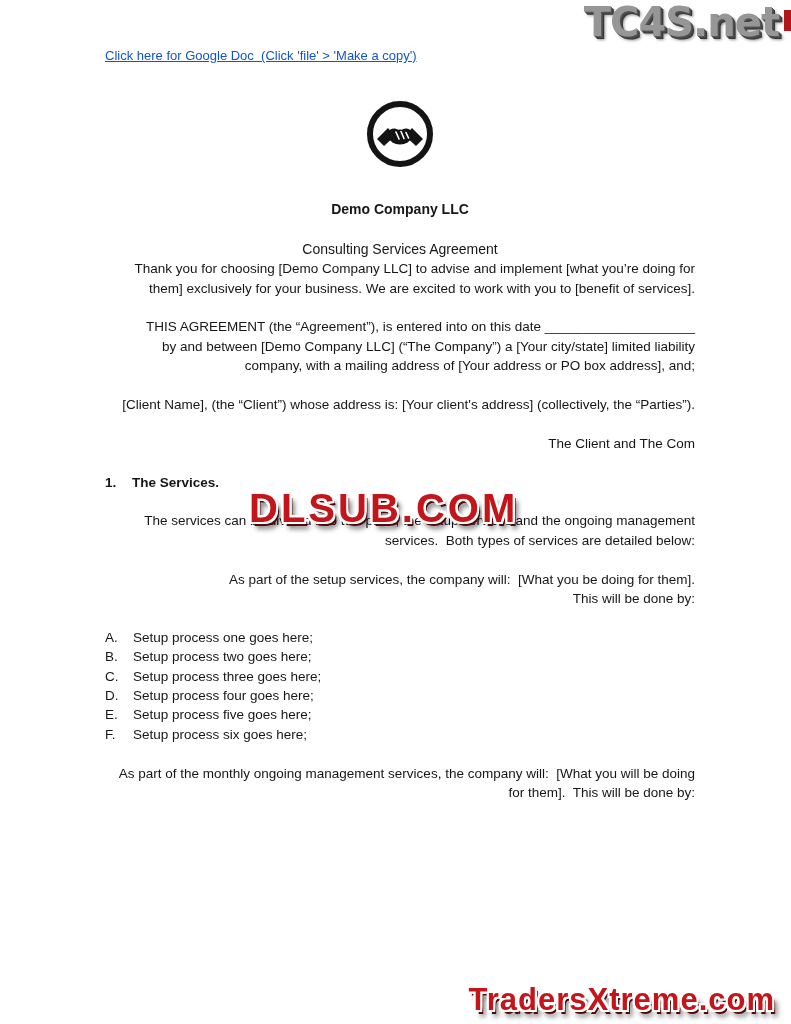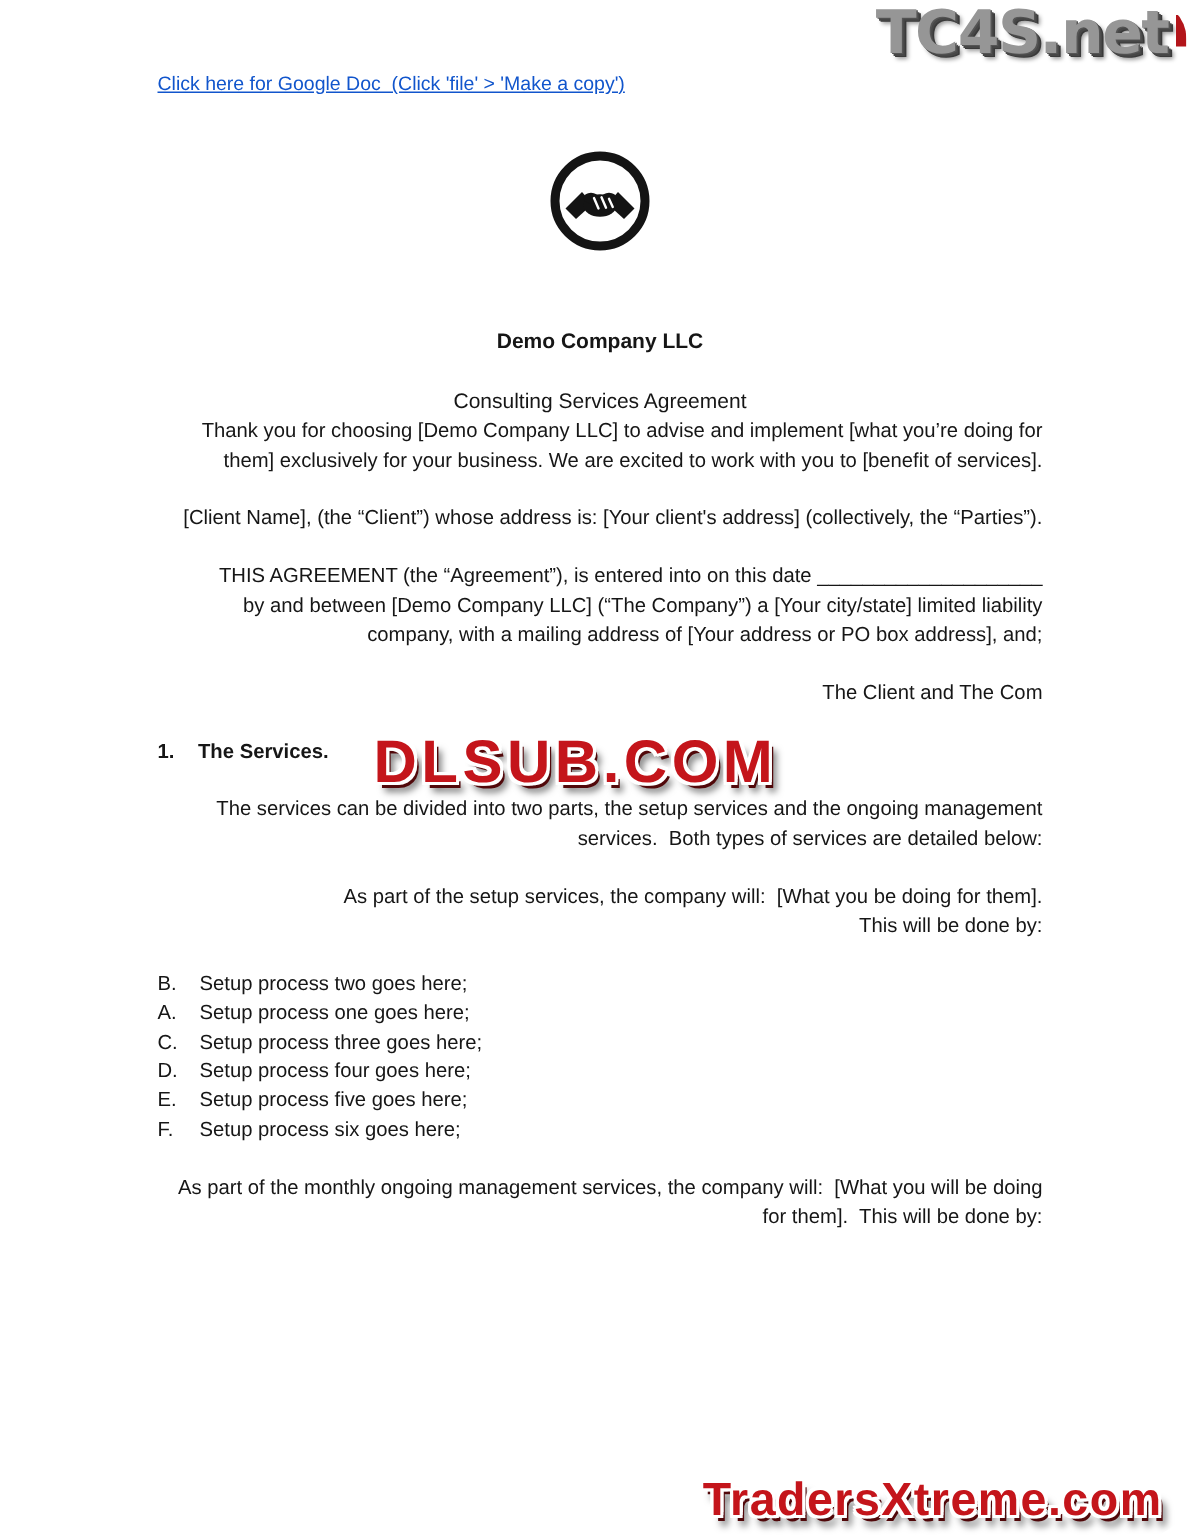--- a/index.html
+++ b/index.html
@@ -9,21 +9,20 @@
   .page {
     position: relative;
     width: 791px;
     height: 1024px;
     background: #ffffff;
     overflow: hidden;
     padding: 46px 96px 0 105px;
     color: #161616;
     font-size: 13.5px;
     line-height: 19.4px;
-    border-radius: 26px;
   }
 
   
   .logo {
     position: absolute;
     top: 0px;
     right: 12px;
     font-family: "DejaVu Sans", sans-serif;
     font-weight: 700;
     font-size: 40px;
@@ -47,21 +46,21 @@
     color: #1155cc;
     text-decoration: underline;
     font-size: 13px;
     white-space: pre-wrap;
   }
 
   .icon-wrap { text-align: center; height: 72px; }
   .icon-wrap svg { display: inline-block; }
 
   .center { text-align: center; }
-  .company { margin-top: 48px; font-weight: 700; font-size: 14px; }
+  .company { margin-top: 30px; font-weight: 700; font-size: 14px; }
   .doc-title { margin-top: 20px; font-weight: 400; font-size: 14px; }
 
   .page p {
     margin: 0 0 19.4px 0;
     white-space: pre-wrap;
     text-align: right;
   }
   .first-para { margin-top: 41px; }
 
   .services-heading {
@@ -135,35 +134,35 @@
         <line x1="42" y1="34.5" x2="44.5" y2="40"></line>
       </g>
     </svg>
   </div>
 
   <div class="company center">Demo Company LLC</div>
   <div class="doc-title center">Consulting Services Agreement</div>
 
   <p class="first-para">Thank you for choosing [Demo Company LLC] to advise and implement [what you’re doing for them] exclusively for your business. We are excited to work with you to [benefit of services].</p>
 
+  <p><span>THIS AGREEMENT (the “Agreement”), is entered into on this date ____________________</span><br><span>by and between [Demo Company LLC] (“The Company”) a [Your city/state] limited liability company, with a mailing address of [Your address or PO box address], and;</span></p>
+
   <p>[Client Name], (the “Client”) whose address is: [Your client's address] (collectively, the “Parties”).</p>
-
-  <p><span>THIS AGREEMENT (the “Agreement”), is entered into on this date ____________________</span><br><span>by and between [Demo Company LLC] (“The Company”) a [Your city/state] limited liability company, with a mailing address of [Your address or PO box address], and;</span></p>
 
   <p>The Client and The Com</p>
 
   <div class="services-heading"><span class="marker">1.</span><span>The Services.</span></div>
 
   <p>The services can be divided into two parts, the setup services and the ongoing management services.  Both types of services are detailed below:</p>
 
   <p><span>As part of the setup services, the company will:  [What you be doing for them].</span><br><span>This will be done by:</span></p>
 
   <div class="list">
+    <div class="li"><span class="marker">A.</span><span>Setup process one goes here;</span></div>
     <div class="li"><span class="marker">B.</span><span>Setup process two goes here;</span></div>
-    <div class="li"><span class="marker">A.</span><span>Setup process one goes here;</span></div>
     <div class="li"><span class="marker">C.</span><span>Setup process three goes here;</span></div>
     <div class="li"><span class="marker">D.</span><span>Setup process four goes here;</span></div>
     <div class="li"><span class="marker">E.</span><span>Setup process five goes here;</span></div>
     <div class="li"><span class="marker">F.</span><span>Setup process six goes here;</span></div>
   </div>
 
   <p>As part of the monthly ongoing management services, the company will:  [What you will be doing for them].  This will be done by:</p>
 
   <div class="wm wm-mid">DLSUB.COM</div>
   <div class="wm wm-bottom">TradersXtreme.com</div>

